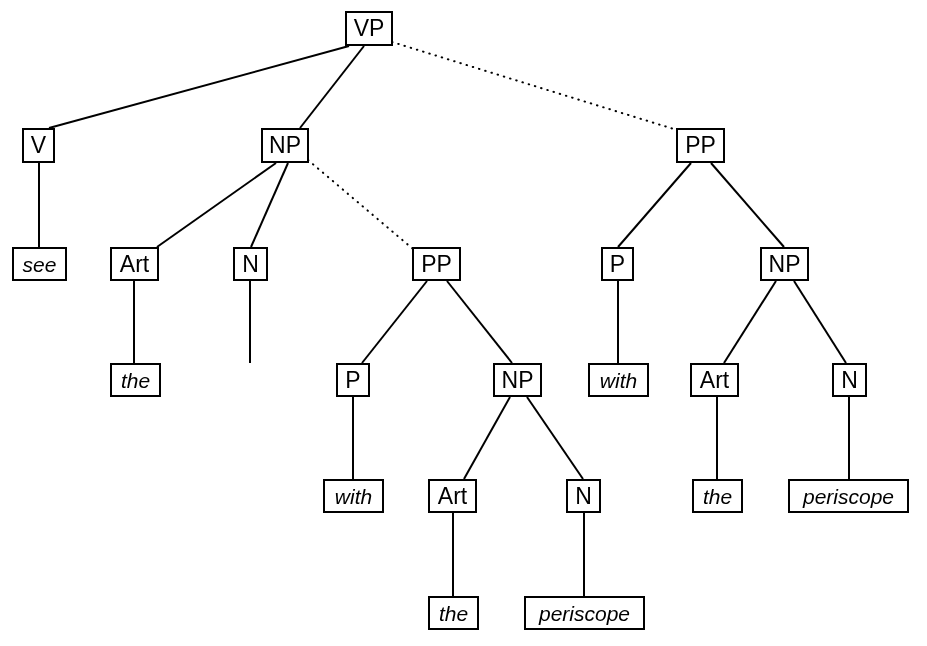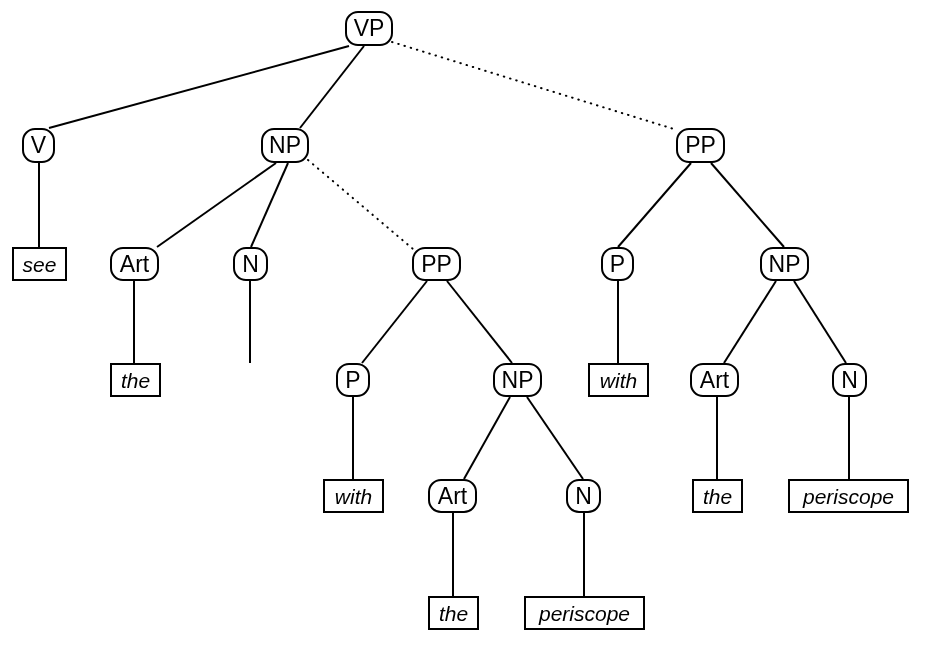--- a/index.html
+++ b/index.html
@@ -35,21 +35,20 @@
     align-items: center;
     justify-content: center;
     line-height: 1;
     white-space: nowrap;
     z-index: 2;
   }
   .tree-node.cat {
     font-size: 23px;
     font-style: normal;
     font-family: "Liberation Sans", sans-serif;
-    border-radius: 13px;
   }
   .tree-node.word {
     font-size: 21px;
     font-style: italic;
     font-family: "Liberation Sans", sans-serif;
   }
 </style>
 </head>
 <body>
 

